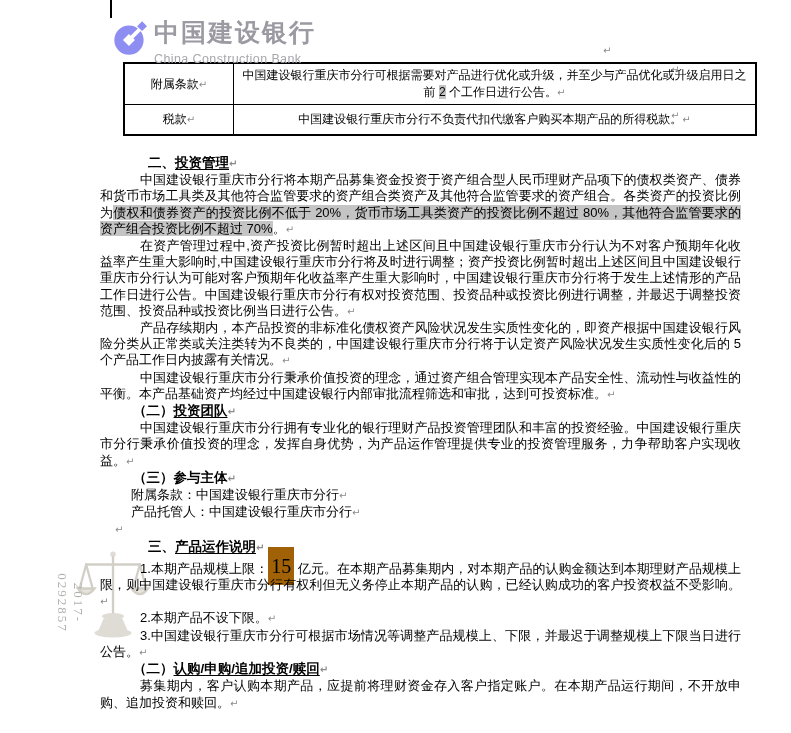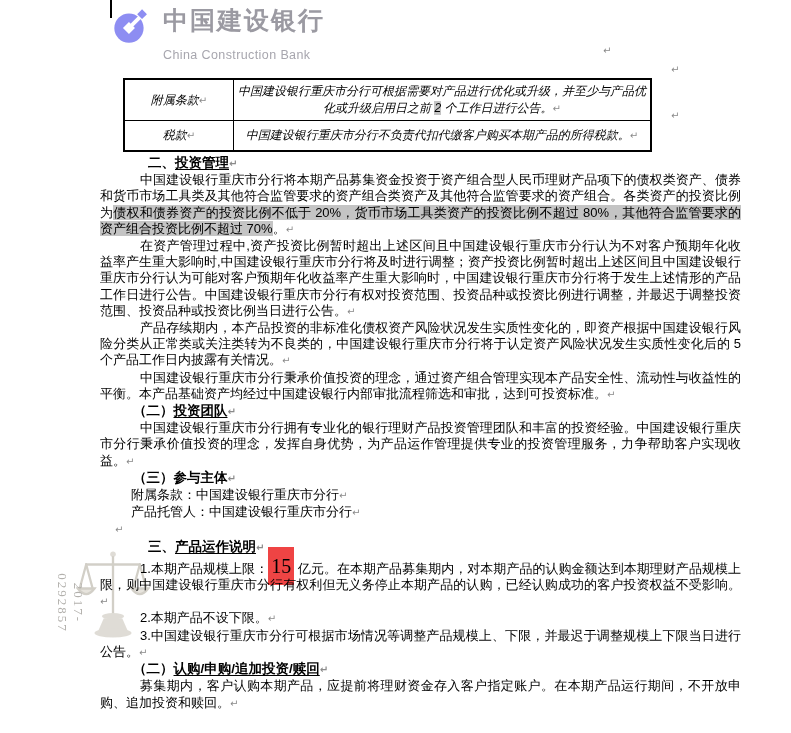--- a/index.html
+++ b/index.html
@@ -4,36 +4,36 @@
 <style>
   html,body{margin:0;padding:0;}
   body{
     width:791px;height:733px;background:#ffffff;position:relative;overflow:hidden;
     font-family:"Liberation Sans","DejaVu Sans",sans-serif;color:#000;
   }
   .abs{position:absolute;}
   
   .topline{position:absolute;left:110px;top:0;width:2px;height:18px;background:#000;}
   
-  .logo{position:absolute;left:112px;top:8px;display:flex;align-items:flex-start;gap:14px;z-index:2;}
+  .logo{position:absolute;left:112px;top:20px;display:flex;align-items:flex-start;gap:5px;z-index:2;}
   .logo-text{display:flex;flex-direction:column;}
   .logo-cn{font-size:25px;font-weight:bold;color:#9b9aa2;letter-spacing:2px;line-height:24px;}
-  .logo-en{font-size:12.5px;color:#a7a6ae;letter-spacing:.4px;line-height:14px;margin-top:16px;}
+  .logo-en{font-size:12.5px;color:#a7a6ae;letter-spacing:.4px;line-height:14px;margin-top:8px;}
   .pilcrow{color:#8a8a8a;font-size:10px;line-height:inherit;}
   
-  .doc-table{position:absolute;left:123px;top:78px;width:529px;border-collapse:collapse;
-    table-layout:fixed;font-size:12px;z-index:1;font-style:italic;}
+  .doc-table{position:absolute;left:123px;top:62px;width:634px;border-collapse:collapse;
+    table-layout:fixed;font-size:12px;z-index:1;}
   .doc-table td{border:1px solid #000;text-align:center;vertical-align:middle;padding:1px 4px;line-height:17px;}
   .doc-table{border:2px solid #000;}
   .doc-table .label-cell{width:100px;}
   .doc-table tr.r1 td{height:38px;}
   .doc-table tr.r2 td{height:27px;}
   
   .hl{background:#c4c4c4;}
-  .hl-big{background:#ef4444;font-size:20px;line-height:1;padding:8px 3px;font-family:"Liberation Serif","DejaVu Serif",serif;}
+  .hl-big{background:#a16207;font-size:20px;line-height:1;padding:8px 3px;font-family:"Liberation Serif","DejaVu Serif",serif;}
   
   .wm-scales{position:absolute;left:76px;top:546px;z-index:0;opacity:.95;}
   .wm-num{position:absolute;left:24px;top:587px;width:92px;text-align:center;z-index:0;
     transform:rotate(90deg);font-family:"Liberation Serif","DejaVu Serif",serif;
     font-size:13px;letter-spacing:2px;color:#b3b1ad;}
   
   .content{position:absolute;left:100px;top:155px;width:641px;z-index:1;
     font-size:13px;line-height:16.2px;text-align:justify;}
   .content p{margin:0;}
   .para{text-indent:40px;}

